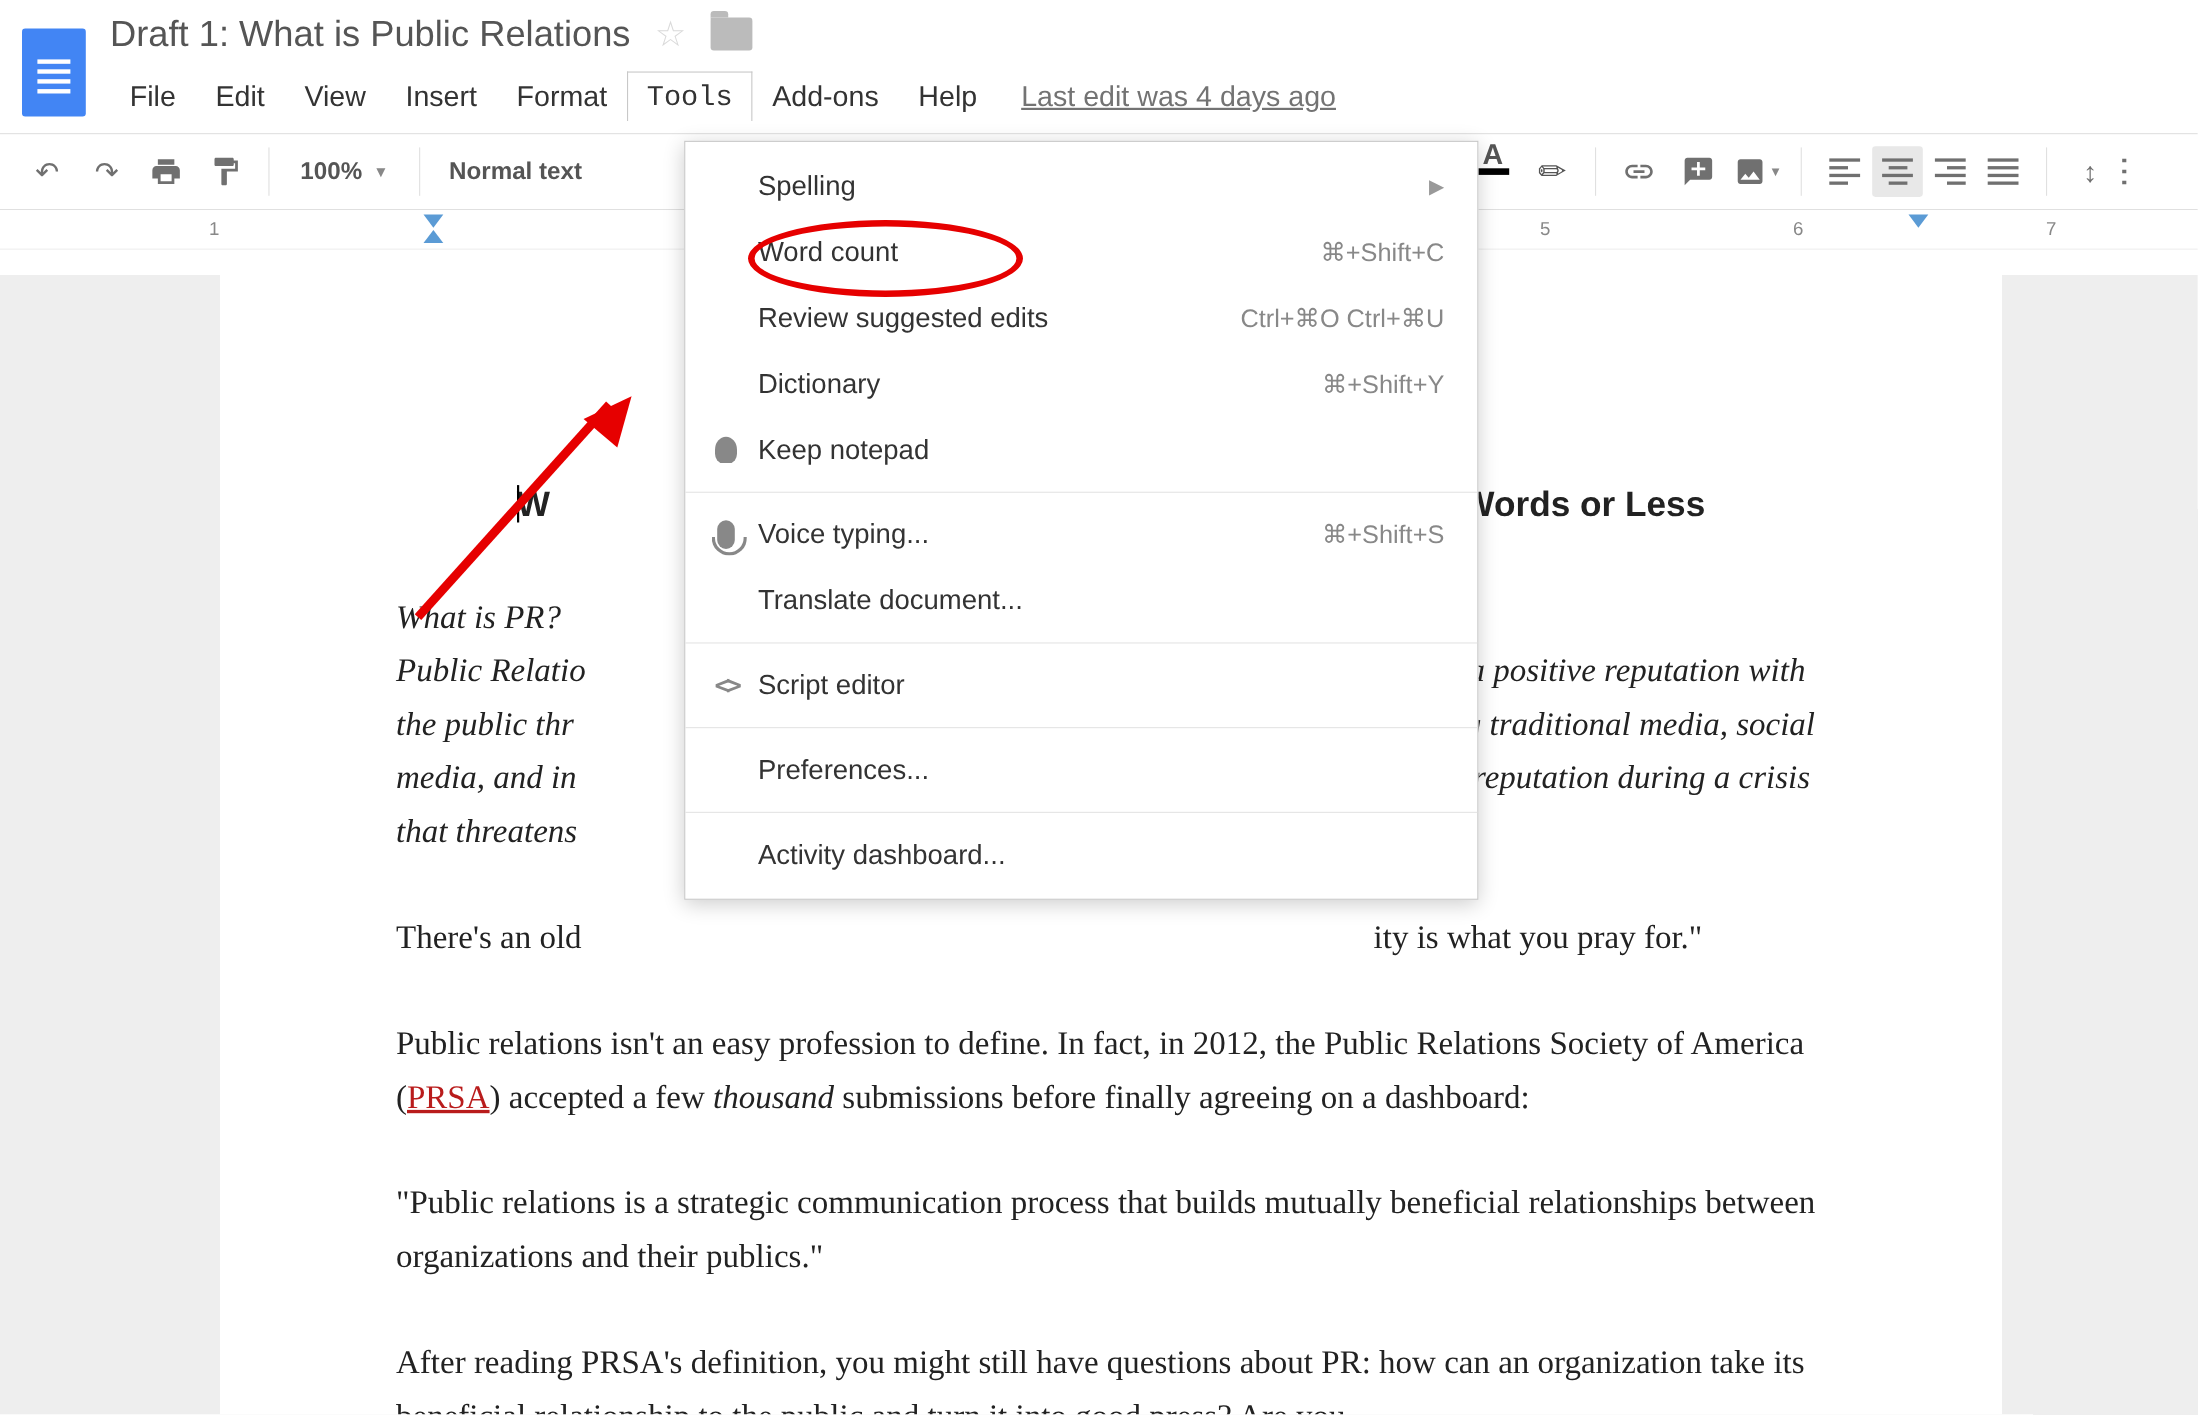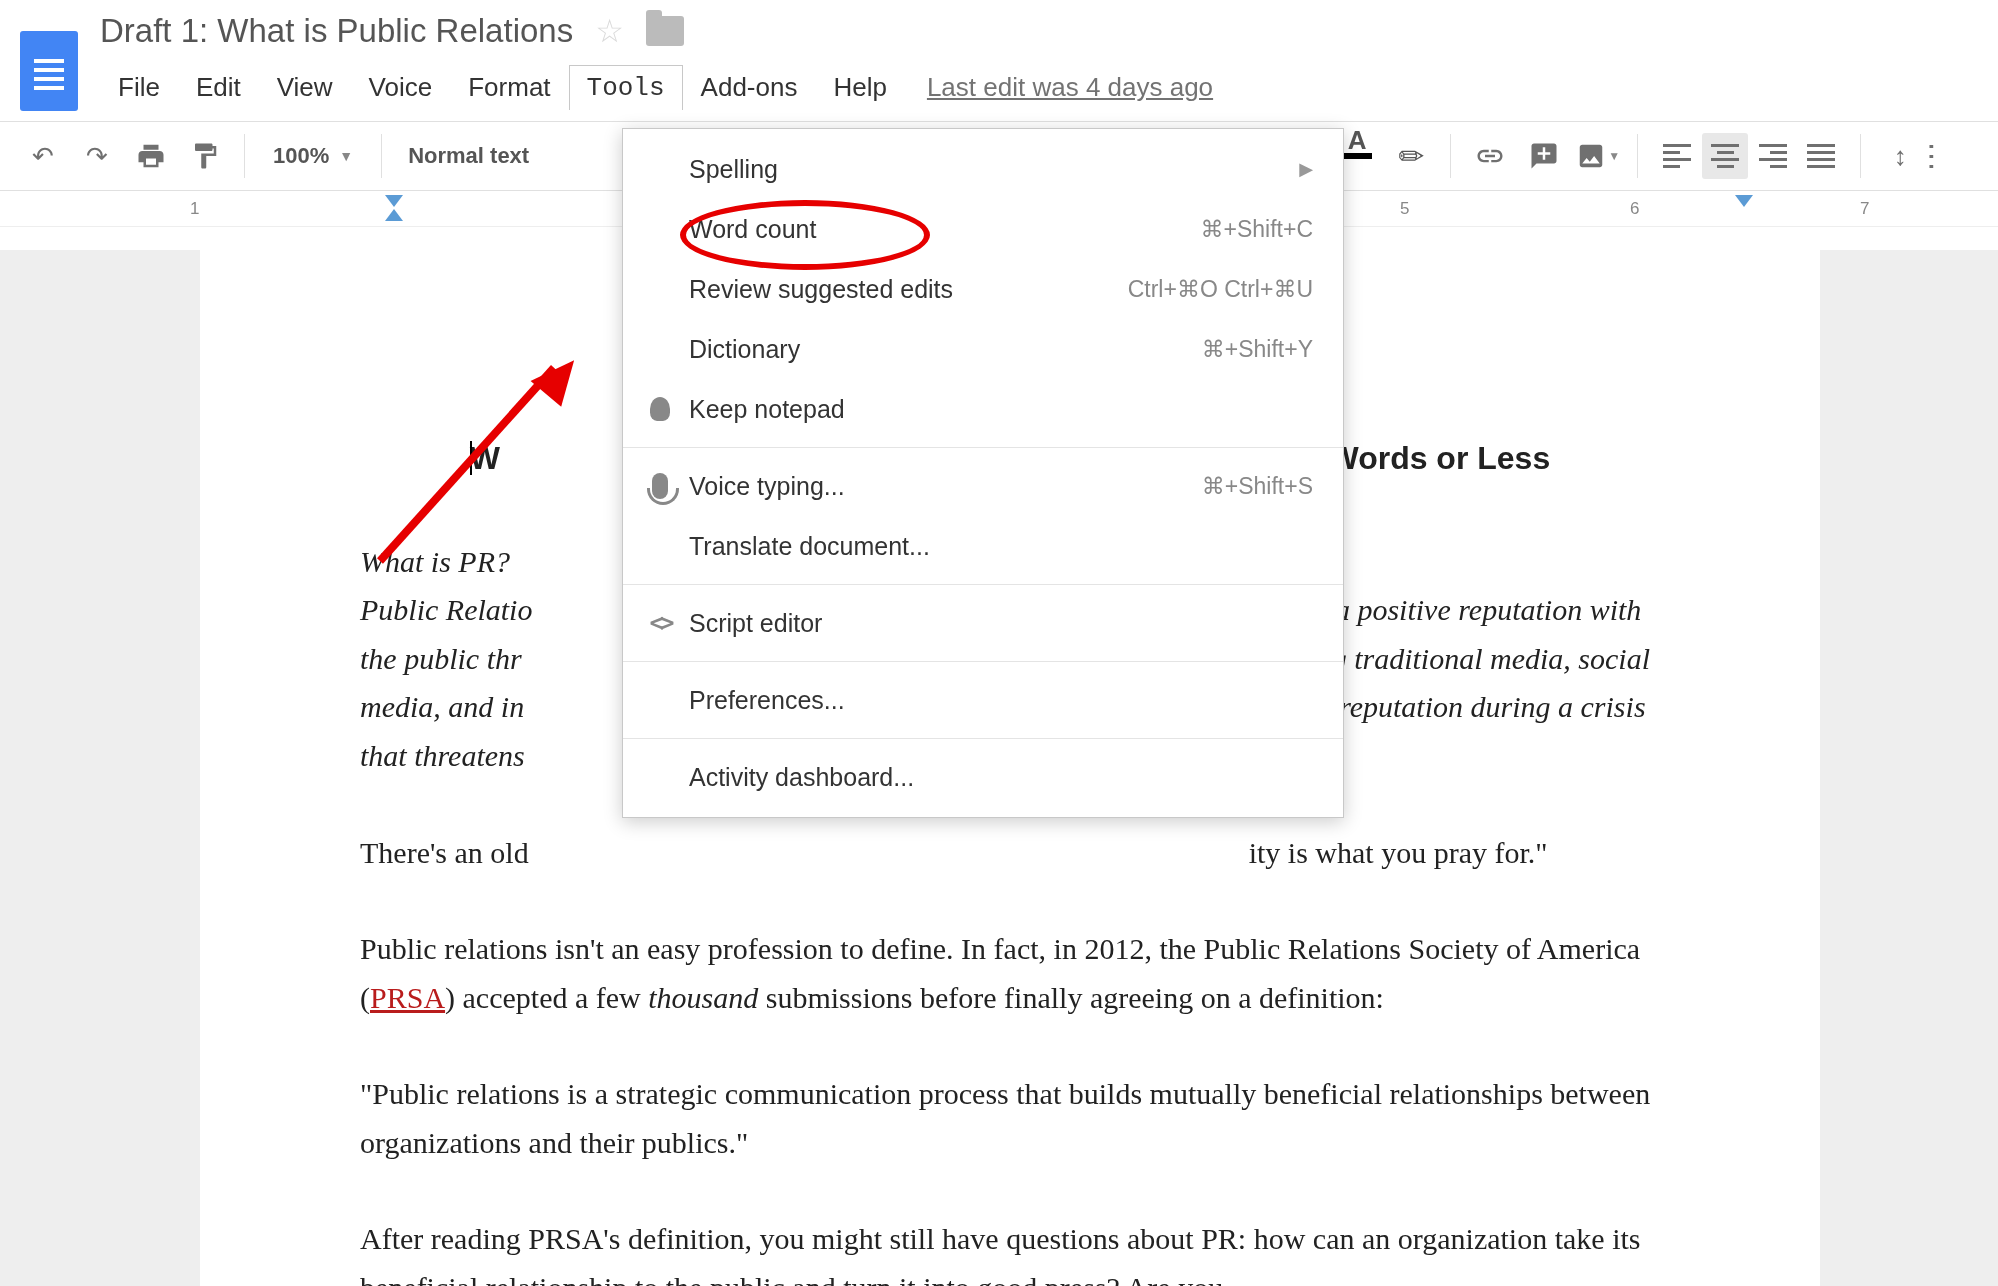--- a/index.html
+++ b/index.html
@@ -4,21 +4,21 @@
 <style>
 * { box-sizing: border-box; margin: 0; padding: 0; }
 body {
   font-family: Arial, "Helvetica Neue", sans-serif;
   background: #fff;
   width: 1998px;
   height: 1286px;
   overflow: hidden;
   position: relative;
 }
-.header { padding: 12px 0 0 20px; display: flex; align-items: flex-end; }
+.header { padding: 12px 0 0 20px; display: flex; align-items: center; }
 .doc-icon {
   width: 58px; height: 80px;
   background: #4285f4;
   border-radius: 3px;
   position: relative;
   margin-right: 22px;
   margin-top: 8px;
 }
 .doc-icon::before {
   content: '';
@@ -351,21 +351,21 @@
   <div class="title-area">
     <div class="title-row">
       <span class="doc-title">Draft 1: What is Public Relations</span>
       <span class="star-icon">☆</span>
       <span class="folder-icon"></span>
     </div>
     <div class="menubar">
       <span class="menubar-item">File</span>
       <span class="menubar-item">Edit</span>
       <span class="menubar-item">View</span>
-      <span class="menubar-item">Voice</span>
+      <span class="menubar-item">Insert</span>
       <span class="menubar-item">Format</span>
       <span class="menubar-item active">Tools</span>
       <span class="menubar-item">Add-ons</span>
       <span class="menubar-item">Help</span>
       <span class="last-edit">Last edit was 4 days ago</span>
     </div>
   </div>
 </div>
 
 <div class="toolbar">
@@ -478,21 +478,21 @@
         <span>What is PR? </span><br>
         <span>Public Relatio</span><span style="display:inline-block;width:720px"></span><span>ltivate a positive reputation with</span><br>
         <span>the public thr</span><span style="display:inline-block;width:720px"></span><span>ncluding traditional media, social</span><br>
         <span>media, and in</span><span style="display:inline-block;width:720px"></span><span>id their reputation during a crisis</span><br>
         <span>that threatens</span>
       </p>
       <p>
         <span>There's an old</span><span style="display:inline-block;width:720px"></span><span>ity is what you pray for."</span>
       </p>
       <p>
-        <span>Public relations isn't an easy profession to define. In fact, in 2012, the Public Relations Society of America (</span><a class="link-blue">PRSA</a><span>) accepted a few </span><span class="italic">thousand</span><span> submissions before finally agreeing on a definition:</span>
+        <span>Public relations isn't an easy profession to define. In fact, in 2012, the Public Relations Society of America (</span><a class="link-blue">PRSA</a><span>) accepted a few </span><span class="italic">thousand</span><span> submissions before finally agreeing on a dashboard:</span>
       </p>
       <p>"Public relations is a strategic communication process that builds mutually beneficial relationships between organizations and their publics."</p>
       <p>After reading PRSA's definition, you might still have questions about PR: how can an organization take its beneficial relationship to the public and turn it into good press? Are you</p>
     </div>
   </div>
 </div>
 
 <div class="dropdown">
   <div class="dd-item">
     <span>Spelling</span>

